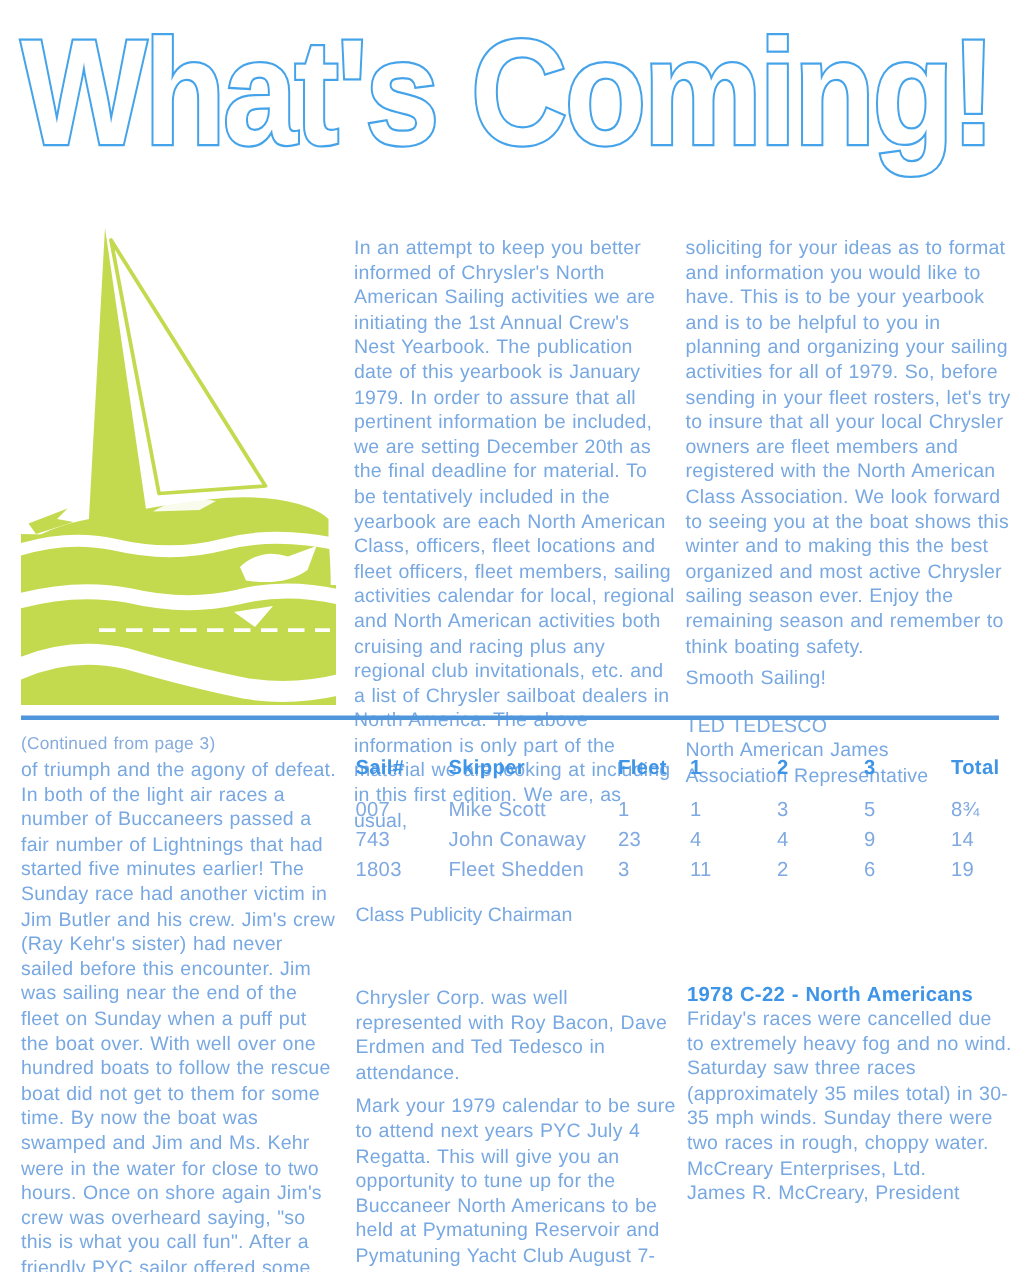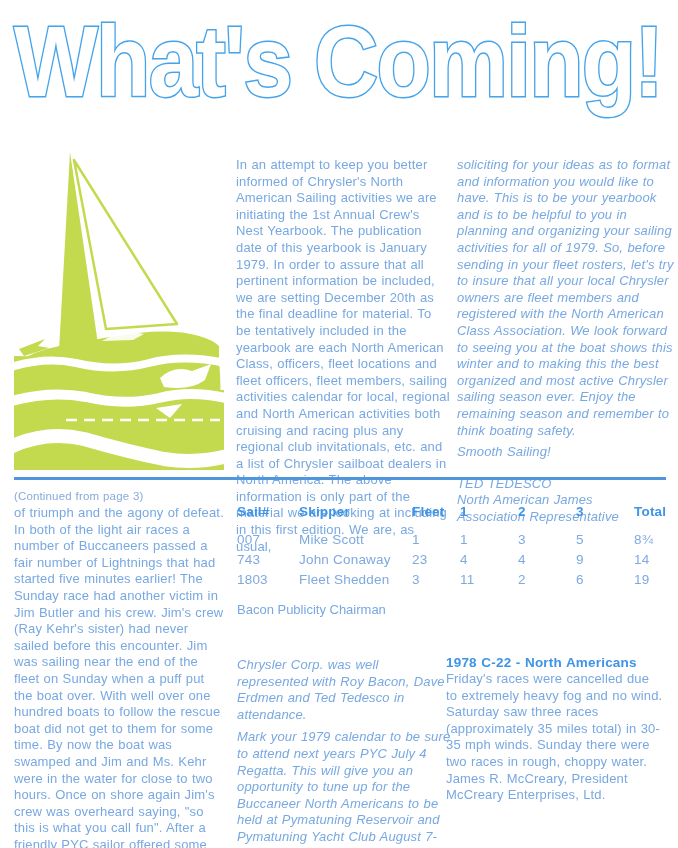--- a/index.html
+++ b/index.html
@@ -11,21 +11,21 @@
   }
   .abs{position:absolute;}
   
   #masthead{left:8px;top:2px;width:662px;height:128px;}
   
   .bodytext{
     font-size:13px;line-height:16.6px;color:#78a8e2;
     letter-spacing:0.15px;word-spacing:0.5px;
   }
   #intro-col1{left:236px;top:157px;width:214px;}
-  #intro-col2{left:457px;top:157px;width:217px;font-style:italic;}
+  #intro-col2{left:457px;top:157px;width:217px;}
   .signoff-line{margin:0;}
   .signoff-gap{margin-top:15px;}
   
   #divider{left:14px;top:477px;width:652px;height:3px;background:#4f96dd;}
   
   #continued-col{left:14px;top:489px;width:213px;}
   .continued-label{font-size:11.5px;line-height:15px;color:#86abdd;margin:0 0 1px 0;}
   
   #results{left:237px;top:503px;width:437px;}
   .results-grid{
@@ -35,23 +35,23 @@
     font-size:13.5px;line-height:17px;color:#7fa9e0;
     letter-spacing:0.2px;
   }
   .results-grid .hdr{
     font-weight:bold;color:#3e94e6;padding-bottom:8px;
   }
   .c-center{text-align:left;}
   .sig-block{margin-top:14px;font-size:13px;line-height:16.5px;color:#78a8e2;}
   
   #middle-col{left:237px;top:657px;width:214px;}
-  #middle-col p{margin:0 0 6px 0;font-style:italic;}
+  #middle-col p{margin:0 0 6px 0;}
   
-  #c22-col{left:446px;top:654px;width:218px;}
+  #c22-col{left:458px;top:654px;width:218px;}
   .section-heading{
     font-size:13.5px;font-weight:bold;color:#3e94e6;margin:0;
     letter-spacing:0.2px;line-height:17px;
   }
   #c22-col p{margin:0;}
   .p-gap{margin-top:5px !important;}
   
   #boat-art{left:14px;top:150px;width:212px;height:320px;}
 </style>
 </head>
@@ -137,27 +137,27 @@
 
     <div>1803</div>
     <div>Fleet Shedden</div>
     <div class="c-center">3</div>
     <div class="c-center">11</div>
     <div class="c-center">2</div>
     <div class="c-center">6</div>
     <div class="c-center">19</div>
   </div>
   <div class="sig-block">
-    <div>Bacon Publicity Chairman</div>
+    <div>Class Publicity Chairman</div>
   </div>
 </div>
 
 <div id="middle-col" class="abs bodytext">
   <p>Chrysler Corp. was well represented with Roy Bacon, Dave Erdmen and Ted Tedesco in attendance.</p>
   <p>Mark your 1979 calendar to be sure to attend next years PYC July 4 Regatta. This will give you an opportunity to tune up for the Buccaneer North Americans to be held at Pymatuning Reservoir and Pymatuning Yacht Club August 7-11, 1979. See you there!</p>
 </div>
 
 <div id="c22-col" class="abs bodytext">
   <p class="section-heading">1978 C-22 - North Americans</p>
   <p>Friday's races were cancelled due to extremely heavy fog and no wind. Saturday saw three races (approximately 35 miles total) in 30-35 mph winds. Sunday there were two races in rough, choppy water.</p>
+  <p>McCreary Enterprises, Ltd.</p>
   <p>James R. McCreary, President</p>
-  <p>McCreary Enterprises, Ltd.</p>
 </div>
 
 </body></html>

